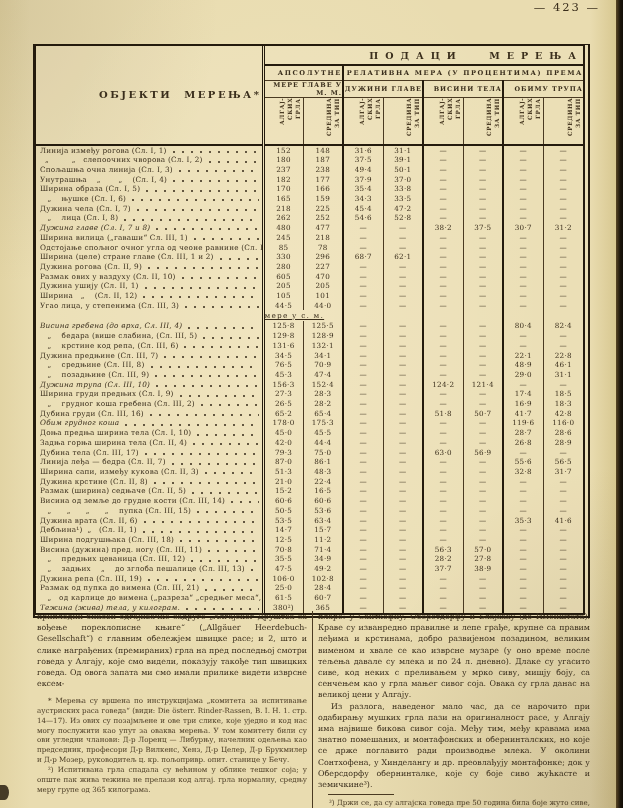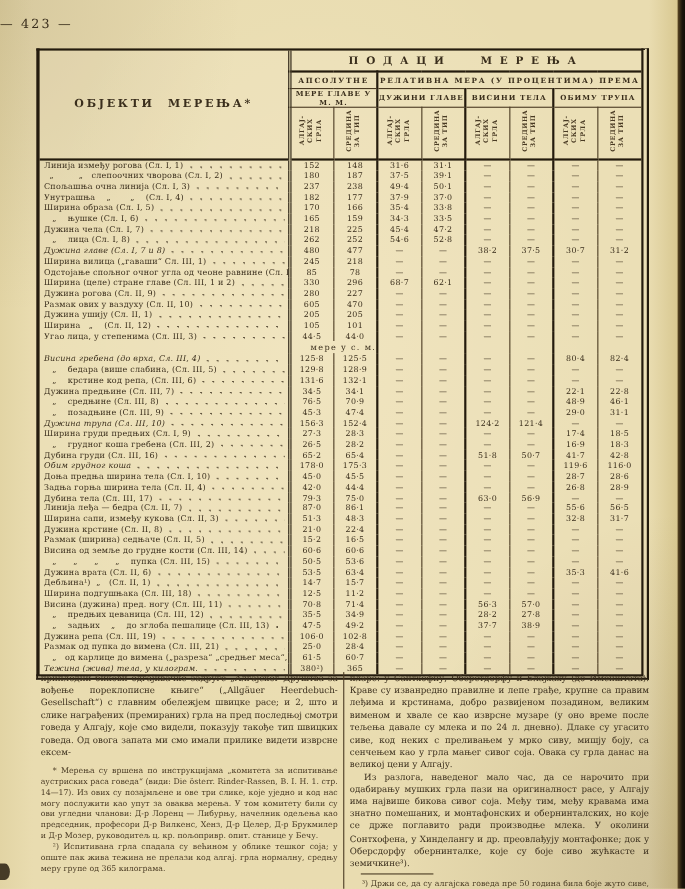--- a/index.html
+++ b/index.html
@@ -22,36 +22,36 @@
       radial-gradient(ellipse at 100% 100%, rgba(80,60,30,.18) 0%, rgba(0,0,0,0) 30%),
       radial-gradient(ellipse at 0% 0%, rgba(80,60,30,.12) 0%, rgba(0,0,0,0) 25%),
       linear-gradient(to right, #e2d4a4 0, var(--paper) 30px, var(--paper) 590px, #d8c891 616px),
       var(--paper);
     overflow:hidden;
   }
   .book-edge{position:absolute;right:0;top:0;width:7px;height:808px;
     background:linear-gradient(to right,#5a4724,#1c150b 60%,#120d06);}
   .corner-mark{position:absolute;left:0;bottom:8px;width:9px;height:15px;background:#2a2010;
     border-radius:0 70% 70% 0;opacity:.85;}
-  .page-number{position:absolute;top:14px;left:0;width:600px;text-align:left;
+  .page-number{position:absolute;top:0;left:0;width:600px;text-align:right;
     font-size:11.5px;letter-spacing:2px;color:var(--ink);}
   
   .table-frame{
     position:absolute;left:33px;top:44px;width:557px;
     border-top:2px solid var(--line-strong);
     border-left:3px solid var(--line-strong);
     border-right:7px double var(--line-strong);
     border-bottom:5px double var(--line-strong);
     background:rgba(255,250,230,.12);
   }
   table{border-collapse:collapse;table-layout:fixed;width:100%;}
   col.c-lbl{width:227px;}
   col.c-val{width:40px;}
   th,td{overflow:hidden;}
-  thead th{font-weight:bold;color:var(--ink);vertical-align:middle;text-align:center;}
+  thead th{font-weight:bold;color:var(--ink);vertical-align:middle;text-align:right;}
   tr.h-title{height:19px;}
   tr.h-kind{height:15px;}
   tr.h-grp{height:15px;}
   tr.h-rot{height:46px;}
   th.corner{
     border-right:3px double var(--line-strong);
     font-size:10px;letter-spacing:2.5px;word-spacing:6px;
     border-bottom:2px solid var(--line-strong);
     margin-top:32px;
   }
@@ -77,21 +77,21 @@
   td.lbl .lt{white-space:pre;flex:0 0 auto;letter-spacing:.2px;}
   td.lbl.em .lt{font-style:italic;}
   .leader{flex:1 1 auto;height:9px;margin:0 3px 0 5px;
     background-image:radial-gradient(circle at 2px 6px, rgba(58,46,28,.8) .7px, rgba(0,0,0,0) .9px);
     background-size:9px 9px;background-repeat:repeat-x;}
   td.val{text-align:center;font-size:7.2px;letter-spacing:.3px;border-right:1px solid var(--line);}
   td.val.gb{border-right:2px solid var(--line-strong);}
   td.val:last-child{border-right:none;}
   tr.divider-row{height:11px;}
   tr.divider-row td{font-size:7.4px;letter-spacing:1.2px;}
-  tr.divider-row td.unit{text-align:right;}
+  tr.divider-row td.unit{text-align:left;text-decoration:underline;}
   
   .bottom-text{position:absolute;left:37px;top:611px;width:553px;display:flex;}
   .text-col{width:270px;text-align:justify;}
   .text-col.right{width:272px;}
   .col-divider{width:1px;background:linear-gradient(to bottom,var(--line) 0,var(--line) 92%,rgba(0,0,0,0));margin:0 5px;}
   .para{font-size:7.9px;line-height:11.2px;color:var(--ink);}
   .para.indent{text-indent:13px;}
   .footnotes{margin-top:7px;}
   .fn{font-size:7.1px;line-height:9.7px;text-indent:11px;color:var(--ink-soft);text-align:justify;}
   .fn + .fn{margin-top:1px;}

